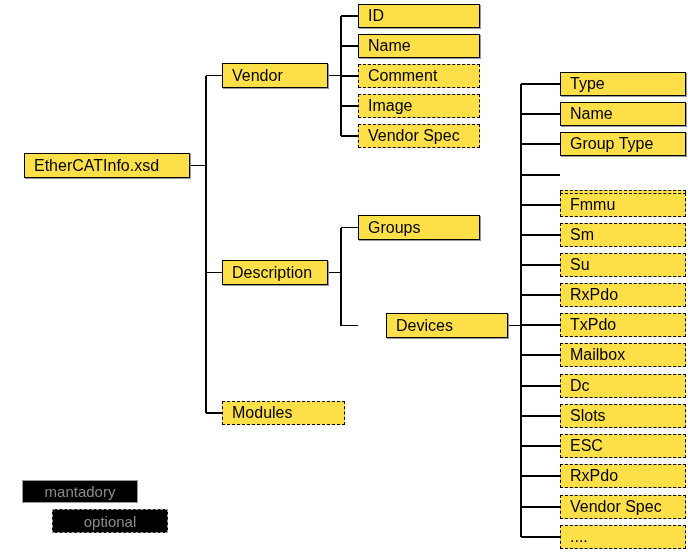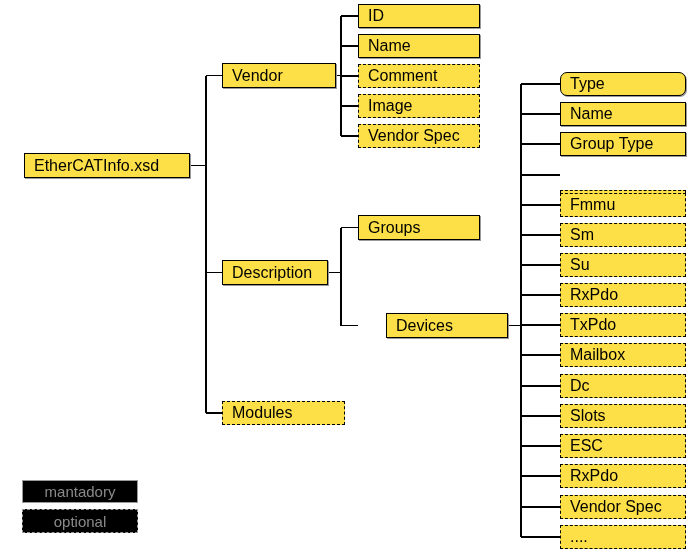--- a/index.html
+++ b/index.html
@@ -46,20 +46,21 @@
     font-size: 15px;
     line-height: 1;
     white-space: nowrap;
     z-index: 2;
   }
   .legend-box.mandatory {
     border: 1px solid #9a9a9a;
   }
   .legend-box.optional {
     border: 1px dashed #9a9a9a;
+    margin-left: 30px;
   }
   svg.wires {
     position: absolute;
     left: 0;
     top: 0;
     width: 688px;
     height: 557px;
     z-index: 1;
   }
 </style>
@@ -100,21 +101,21 @@
       <line x1="521" y1="446" x2="560" y2="446" stroke="#000000" stroke-width="1.4" shape-rendering="crispEdges"></line>
       <line x1="521" y1="476" x2="560" y2="476" stroke="#000000" stroke-width="1.4" shape-rendering="crispEdges"></line>
       <line x1="521" y1="507" x2="560" y2="507" stroke="#000000" stroke-width="1.4" shape-rendering="crispEdges"></line>
       <line x1="521" y1="537" x2="560" y2="537" stroke="#000000" stroke-width="1.4" shape-rendering="crispEdges"></line>
       <line x1="521" y1="84" x2="521" y2="537" stroke="#000000" stroke-width="1.4" shape-rendering="crispEdges"></line>
     </svg>
   <div id="nodes-layer">
       <div class="node mandatory" style="left: 24px; top: 153px; width: 166px; height: 25px;">
         <span>EtherCATInfo.xsd</span>
       </div>
-      <div class="node mandatory" style="left: 222px; top: 63px; width: 114px; height: 25px;">
+      <div class="node mandatory" style="left: 222px; top: 63px; width: 106px; height: 25px;">
         <span>Vendor</span>
       </div>
       <div class="node mandatory" style="left: 222px; top: 260px; width: 106px; height: 25px;">
         <span>Description</span>
       </div>
       <div class="node optional" style="left: 222px; top: 401px; width: 123px; height: 24px;">
         <span>Modules</span>
       </div>
       <div class="node mandatory" style="left: 358px; top: 4px; width: 122px; height: 24px;">
         <span>ID</span>
@@ -130,21 +131,21 @@
       </div>
       <div class="node optional" style="left: 358px; top: 124px; width: 122px; height: 24px;">
         <span>Vendor Spec</span>
       </div>
       <div class="node mandatory" style="left: 358px; top: 215px; width: 122px; height: 25px;">
         <span>Groups</span>
       </div>
       <div class="node mandatory" style="left: 358px; top: 313px; width: 122px; height: 25px; margin-left: 28px;">
         <span>Devices</span>
       </div>
-      <div class="node mandatory" style="left: 560px; top: 72px; width: 126px; height: 24px; border-radius: 7px;">
+      <div class="node mandatory" style="left: 560px; top: 72px; width: 126px; height: 24px;">
         <span>Type</span>
       </div>
       <div class="node mandatory" style="left: 560px; top: 102px; width: 126px; height: 24px;">
         <span>Name</span>
       </div>
       <div class="node mandatory" style="left: 560px; top: 132px; width: 126px; height: 24px;">
         <span>Group Type</span>
       </div>
       <div class="node optional" style="left: 560px; top: 163px; width: 126px; height: 24px; margin-top: 27px;">
         <span>Profile</span>

